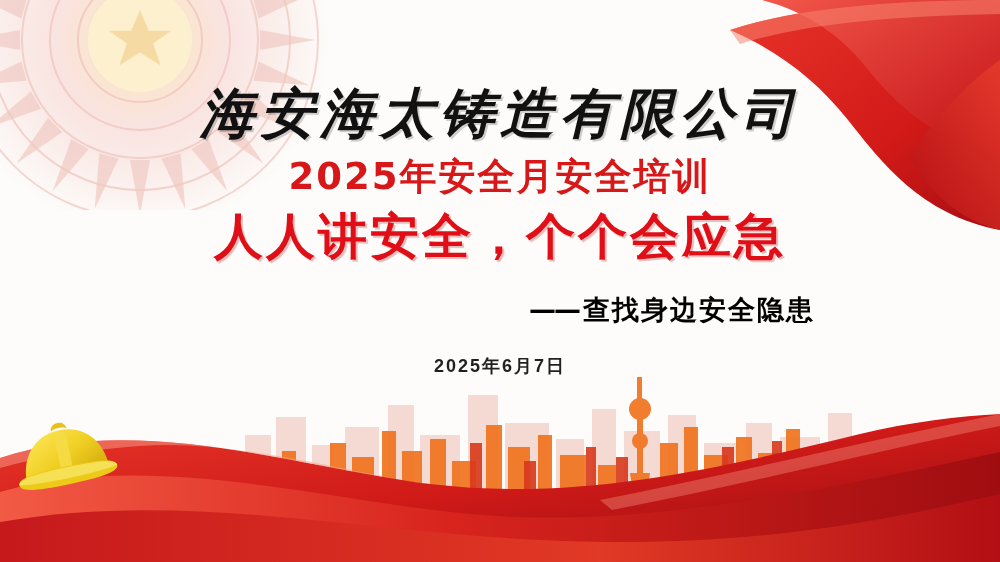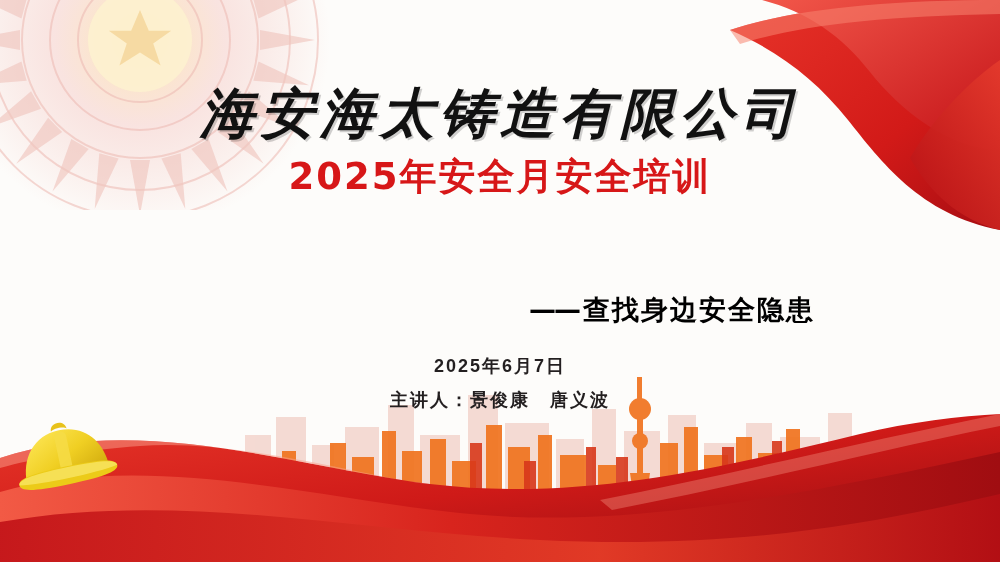--- a/index.html
+++ b/index.html
@@ -346,20 +346,20 @@
       <path d="M50,20 C50,10 66,10 66,20 C64,17 52,17 50,20 Z" fill="#e8c21a"></path>
       <rect x="52" y="22" width="12" height="44" rx="5" fill="#f6dc46" opacity="0.85"></rect>
       <path d="M8,66 C8,60 20,57 58,57 C96,57 108,60 108,66 C108,72 96,75 58,75 C20,75 8,72 8,66 Z" fill="#eccb18"></path>
       <path d="M8,66 C8,61 20,58 58,58 C96,58 108,61 108,66 C84,70 32,70 8,66 Z" fill="#fdee7e" opacity="0.6"></path>
     </g>
   </svg>
 
   <div class="text-stack">
     <div class="company-title">海安海太铸造有限公司</div>
     <div class="subtitle-year">2025年安全月安全培训</div>
+    <div class="slogan">人人讲安全，个个会应急</div>
     <div class="sub-slogan">
       <span class="dash">——</span><span>查找身边安全隐患</span>
     </div>
     <div class="date-line">2025年6月7日</div>
-    <div class="presenter-line">主讲人：景俊康　唐义波</div>
   </div>
 
 </div>
 
 </body></html>

